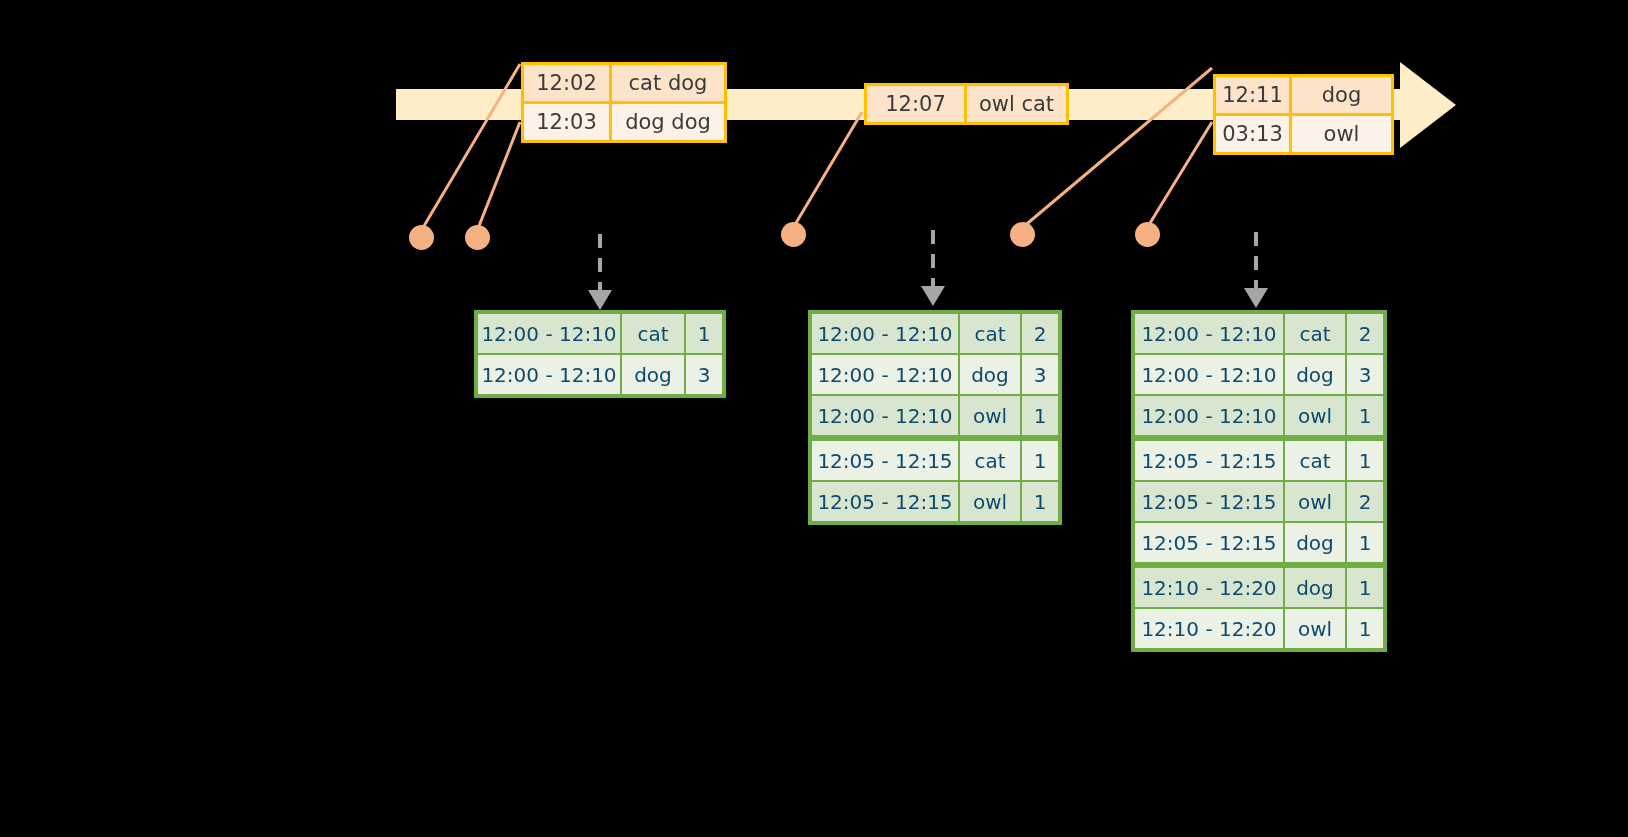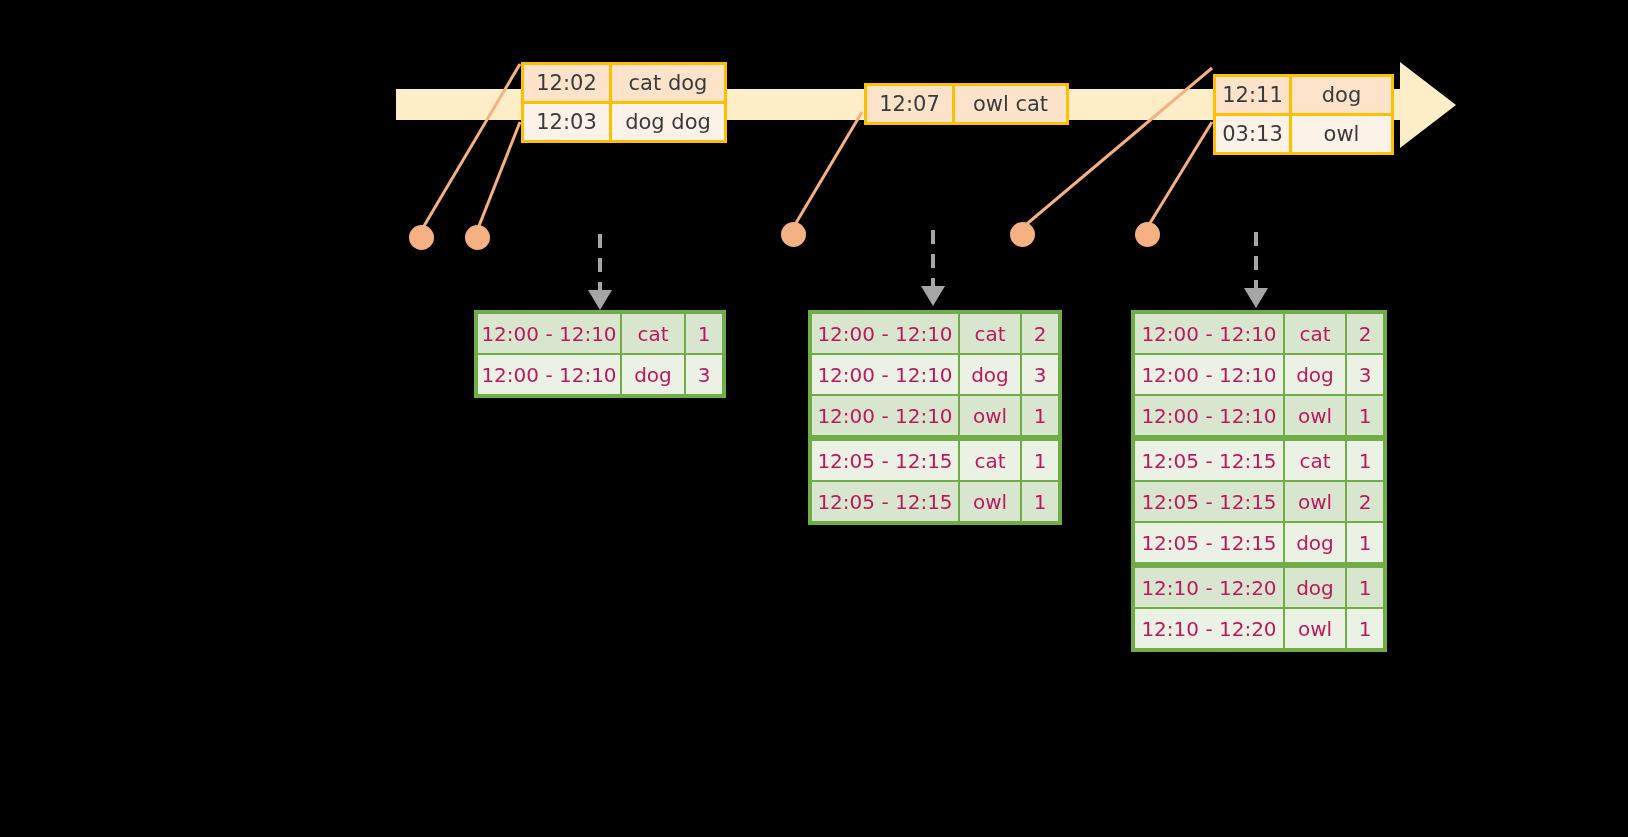--- a/index.html
+++ b/index.html
@@ -73,21 +73,21 @@
     flex: 1;
   }
   .shade-dark  { background: #fce3ca; }
   .shade-light { background: #fdf2e7; }
 
   
   #box-a { left: 521px; top: 62px; width: 206px; height: 81px; }
   #box-a .evt-time { width: 88px; }
   
   #box-b { left: 864px; top: 83px; width: 205px; height: 42px; }
-  #box-b .evt-time { width: 88px; }
+  #box-b .evt-time { width: 100px; }
   
   #box-c { left: 1213px; top: 62px; width: 181px; height: 81px; margin-top: 12px; }
   #box-c .evt-time { width: 76px; }
 
   
   .connector-layer {
     position: absolute;
     left: 0; top: 0;
     width: 1628px; height: 837px;
     pointer-events: none;
@@ -115,21 +115,21 @@
     display: flex;
     height: 39px;
     box-sizing: border-box;
   }
   .grow + .grow { margin-top: 2px; }
   .gcell {
     display: flex;
     align-items: center;
     justify-content: center;
     font-size: 20px;
-    color: #be185d;
+    color: #0c4a6e;
     box-sizing: border-box;
     height: 100%;
   }
   .gcell + .gcell { margin-left: 2px; }
   .g-dark  .gcell { background: #d9e6cf; }
   .g-light .gcell { background: #ebf1e5; }
   .gsep { height: 4px; background: #70ad47; margin-top: 2px; }
 
   
   #table-1 { left: 474px; top: 310px; }

